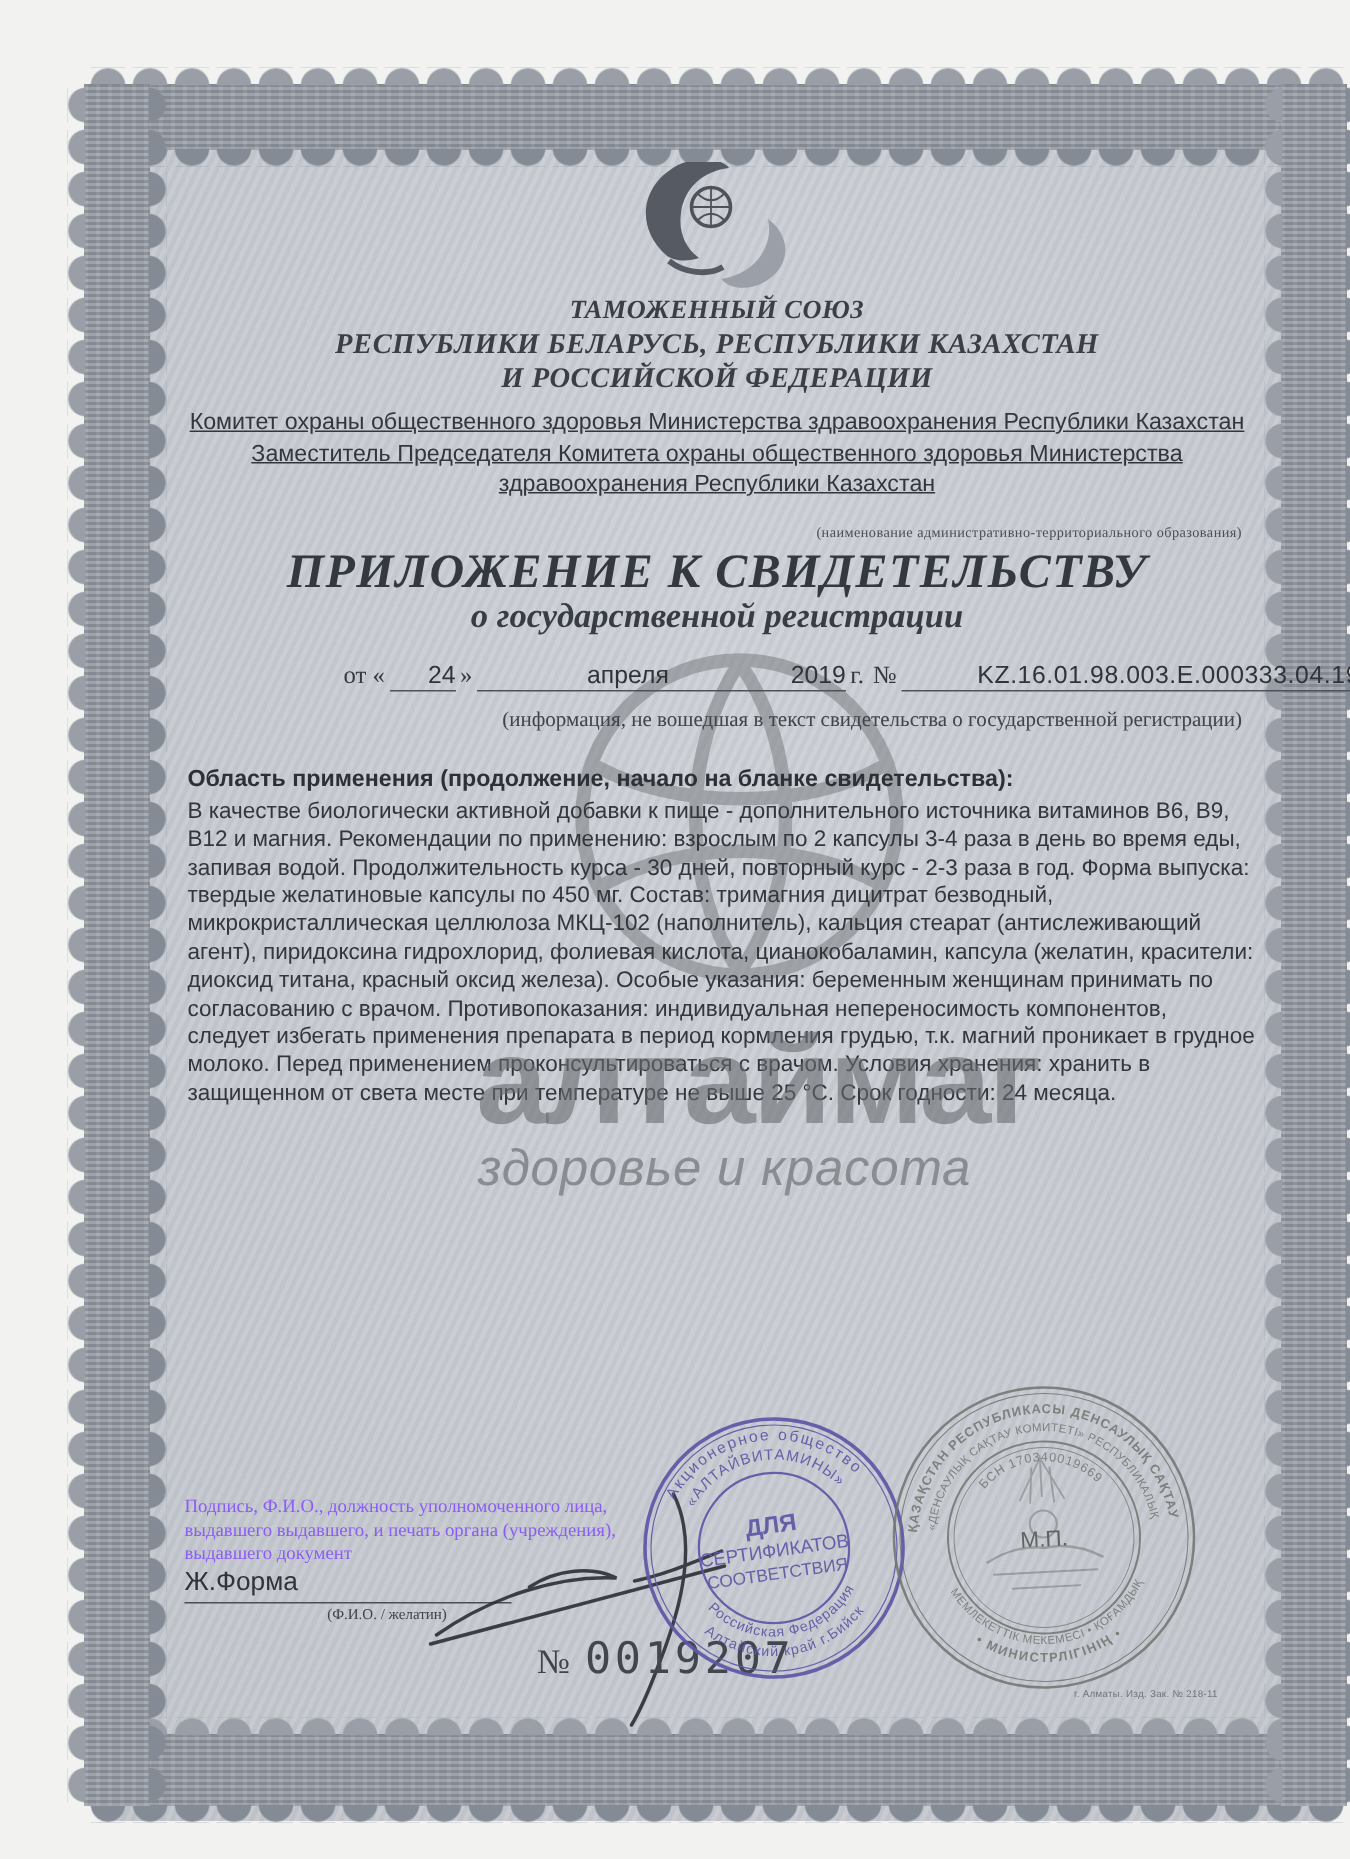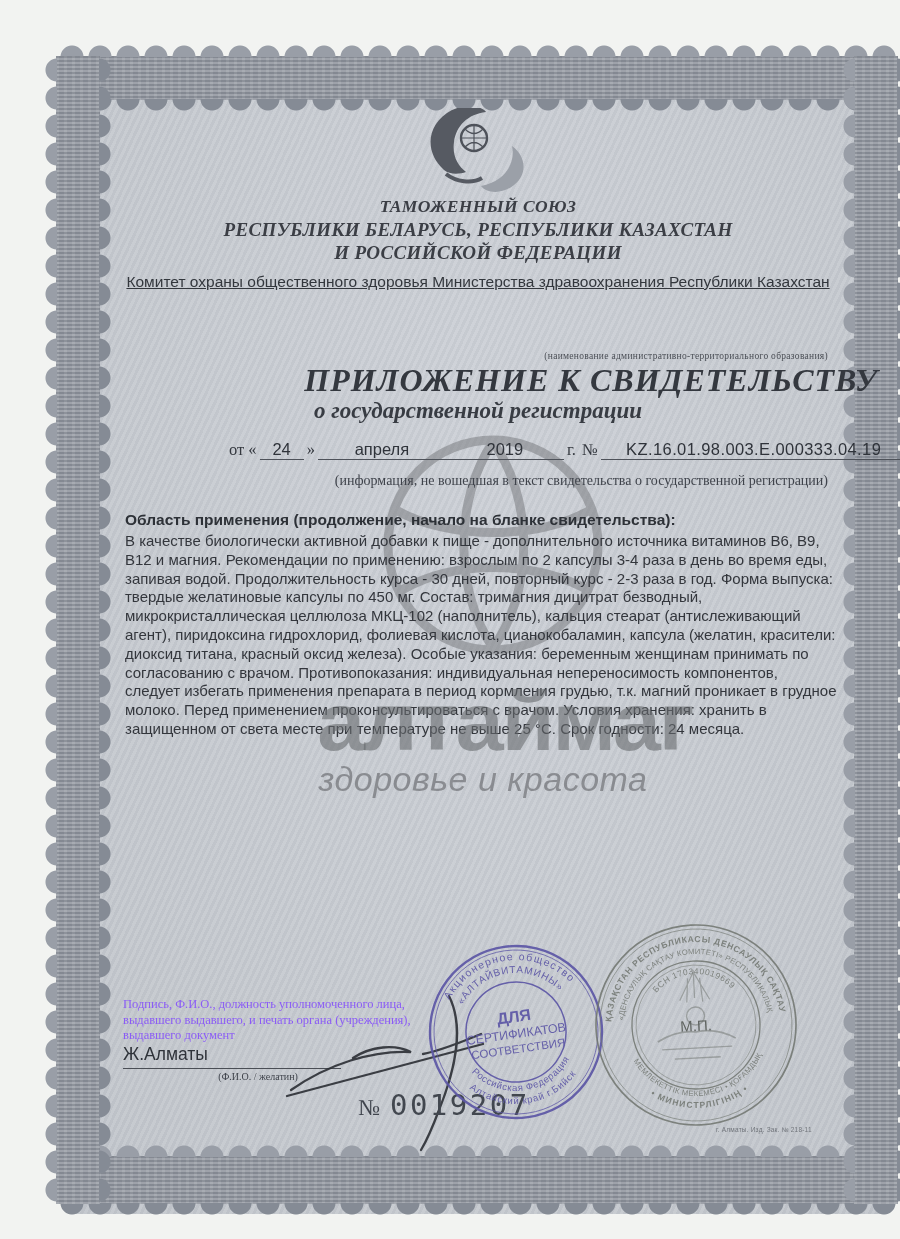--- a/index.html
+++ b/index.html
@@ -46,33 +46,33 @@
   
   .logo{position:absolute;left:358px;top:108px;width:160px;height:88px;}
   .union{position:absolute;left:100px;top:195px;width:700px;text-align:center;
     font-family:"Liberation Serif",serif;font-style:italic;font-weight:bold;
     font-size:19px;line-height:23px;color:#3b3e45;letter-spacing:.4px;}
   .union div:first-child{font-size:17.5px;}
   .authority{position:absolute;left:90px;top:272px;width:720px;text-align:center;
     font-size:15.5px;line-height:20.5px;color:#33373d;text-decoration:underline;}
   .org-caption{position:absolute;left:100px;top:351px;width:700px;text-align:right;
     font-family:"Liberation Serif",serif;font-size:9.5px;color:#4a4e55;letter-spacing:.3px;}
-  .doc-title{position:absolute;left:50px;top:362px;width:800px;text-align:right;
+  .doc-title{position:absolute;left:50px;top:362px;width:800px;text-align:center;
     font-family:"Liberation Serif",serif;font-style:italic;font-weight:bold;
     font-size:32px;color:#34383f;letter-spacing:1px;}
   .doc-subtitle{position:absolute;left:50px;top:398px;width:800px;text-align:center;
     font-family:"Liberation Serif",serif;font-style:italic;font-weight:bold;
     font-size:23px;color:#383c43;}
 
   
   .date-row{position:absolute;left:198px;top:440px;display:flex;align-items:baseline;
     font-family:"Liberation Serif",serif;font-size:16.5px;color:#34383f;white-space:nowrap;}
   .date-row .lit{padding:0 3px;}
   .dl-val{font-family:"Liberation Sans",sans-serif;border-bottom:1.3px solid #4e525a;
-    text-align:center;color:#2f333a;}
+    text-align:right;color:#2f333a;}
   .dl-day{min-width:44px;}
   .dl-month{min-width:128px;}
   .dl-year{min-width:118px;}
   .dl-number{min-width:306px;letter-spacing:.4px;}
   .info-caption{position:absolute;left:100px;top:473px;width:700px;text-align:right;
     font-family:"Liberation Serif",serif;font-size:14px;color:#3f434b;}
 
   
   .body-heading{position:absolute;left:97px;top:511px;width:714px;
     font-weight:bold;font-size:15.5px;color:#2d3137;}
@@ -140,20 +140,22 @@
   </svg>
 
   <div class="union">
     <div>ТАМОЖЕННЫЙ СОЮЗ</div>
     <div>РЕСПУБЛИКИ БЕЛАРУСЬ, РЕСПУБЛИКИ КАЗАХСТАН</div>
     <div>И РОССИЙСКОЙ ФЕДЕРАЦИИ</div>
   </div>
 
   <div class="authority">
     <div>Комитет охраны общественного здоровья Министерства здравоохранения Республики Казахстан</div>
+    <div>Заместитель Председателя Комитета охраны общественного здоровья Министерства</div>
+    <div>здравоохранения Республики Казахстан</div>
   </div>
 
   <div class="org-caption">(наименование административно-территориального образования)</div>
   <div class="doc-title">ПРИЛОЖЕНИЕ К СВИДЕТЕЛЬСТВУ</div>
   <div class="doc-subtitle">о государственной регистрации</div>
 
   <div class="date-row">
     <span class="lit">от «</span>
     <span class="dl-val dl-day">24</span>
     <span class="lit">»</span>
@@ -169,21 +171,21 @@
   <div class="body-text">В качестве биологически активной добавки к пище - дополнительного источника витаминов В6, В9, В12 и магния. Рекомендации по применению: взрослым по 2 капсулы 3-4 раза в день во время еды, запивая водой. Продолжительность курса - 30 дней, повторный курс - 2-3 раза в год. Форма выпуска: твердые желатиновые капсулы по 450 мг. Состав: тримагния дицитрат безводный, микрокристаллическая целлюлоза МКЦ-102 (наполнитель), кальция стеарат (антислеживающий агент), пиридоксина гидрохлорид, фолиевая кислота, цианокобаламин, капсула (желатин, красители: диоксид титана, красный оксид железа). Особые указания: беременным женщинам принимать по согласованию с врачом. Противопоказания: индивидуальная непереносимость компонентов, следует избегать применения препарата в период кормления грудью, т.к. магний проникает в грудное молоко. Перед применением проконсультироваться с врачом. Условия хранения: хранить в защищенном от света месте при температуре не выше 25 °С. Срок годности: 24 месяца.</div>
 
   <div class="wm-brand">алтаймаг</div>
   <div class="wm-tagline">здоровье и красота</div>
 
   <div class="sig-caption">
     <div>Подпись, Ф.И.О.,  должность уполномоченного лица,</div>
     <div>выдавшего выдавшего, и печать органа (учреждения),</div>
     <div>выдавшего документ</div>
   </div>
-  <div class="sig-name">Ж.Алматы</div>
+  <div class="sig-name">Ж.Форма</div>
   <div class="sig-line"></div>
   <div class="sig-name-caption">(Ф.И.О. / желатин)</div>
 
   <svg class="sig-stroke" viewBox="0 0 215 160">
     <g fill="none" stroke="#2c2f35" stroke-width="2.3" stroke-linecap="round" opacity=".9">
       <path d="M8,98 C45,72 90,58 128,60 C112,52 88,54 70,66"></path>
       <path d="M4,104 L200,52"></path>
       <path d="M140,62 C160,58 178,50 198,42"></path>
       <path d="M166,4 C182,36 172,78 156,118 C150,134 144,148 138,158"></path>
     </g>

